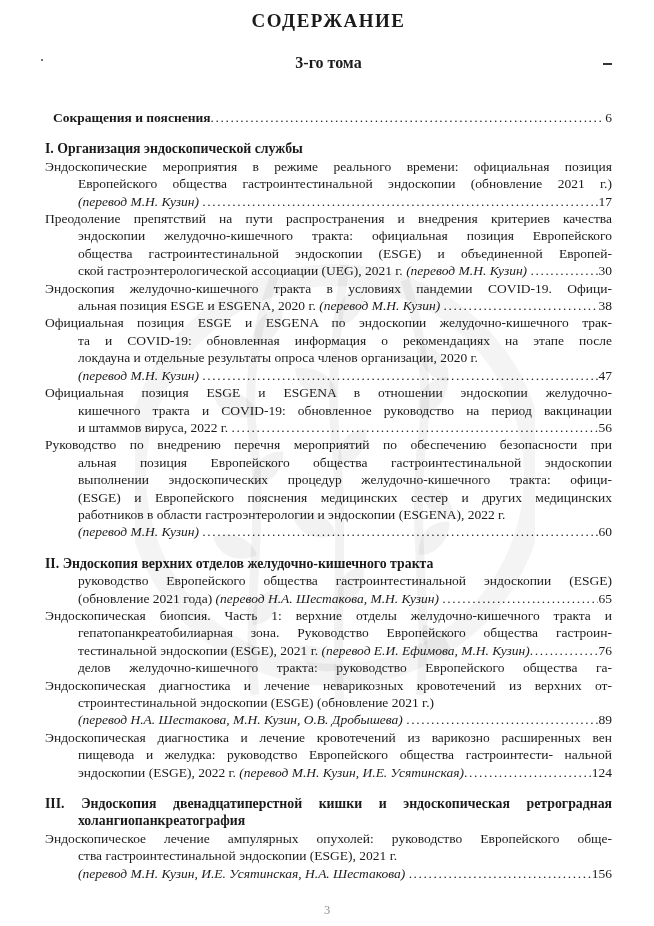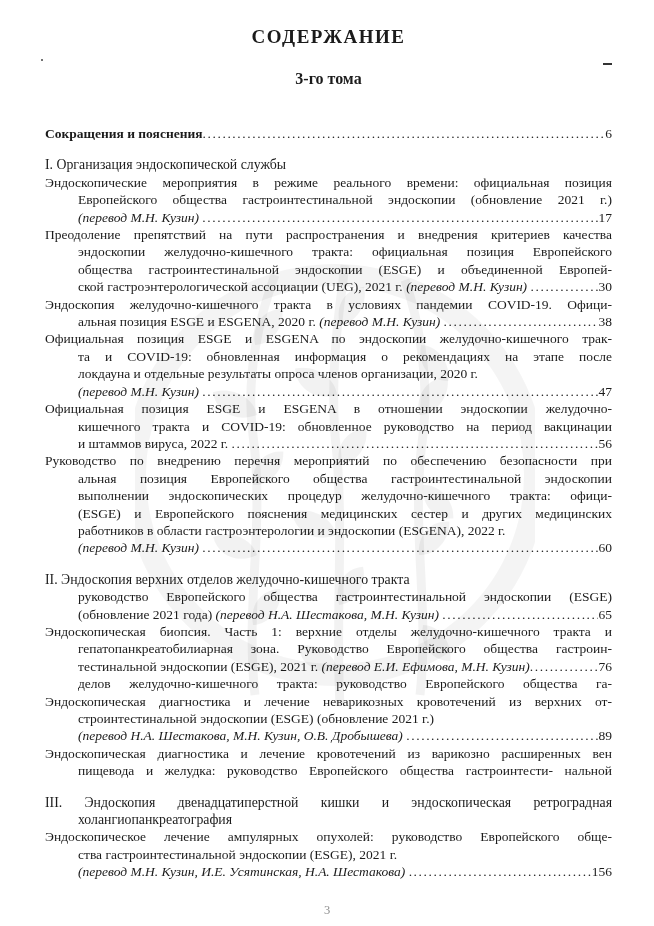--- a/index.html
+++ b/index.html
@@ -1,29 +1,29 @@
 <!DOCTYPE html>
 <html><head>
 <meta charset="utf-8">
 <style>
   html,body{margin:0;padding:0;}
   .page{width:654px;height:926px;position:relative;background:#ffffff;color:#1b1b1b;
         font-family:"Liberation Serif","DejaVu Serif",serif;overflow:hidden;}
   .watermark{position:absolute;left:135px;top:225px;width:400px;height:500px;pointer-events:none;}
-  .content{position:absolute;left:45px;top:16px;width:567px;}
+  .content{position:absolute;left:45px;top:0;width:567px;}
   .title{margin-top:10px;text-align:center;font-weight:bold;font-size:19px;line-height:22px;letter-spacing:1.5px;}
   .subtitle{margin-top:22px;text-align:center;font-weight:bold;font-size:16px;line-height:18px;}
   .toc{margin-top:37px;font-size:13.5px;}
   .section{margin-top:14px;}
   .section:first-child{margin-top:0;}
   .line{line-height:17.4px;min-height:17.4px;}
   .line.ind{padding-left:33px;}
   .line.just{text-align:justify;text-align-last:justify;}
-  .line.hd .seg{font-weight:normal;font-size:13.8px;}
-  .seg.b{font-weight:bold;}
+  .line.hd .seg{font-weight:bold;font-size:13.8px;}
+  .seg.b{font-weight:bold;margin-left:8px;}
   .seg.it{font-style:italic;}
   .line.final{display:flex;align-items:baseline;}
   .line.final .seg{white-space:pre;flex:0 0 auto;}
   .leader{flex:1 1 auto;overflow:hidden;white-space:nowrap;letter-spacing:1.6px;color:#262626;min-width:8px;}
   .leader::before{content:"................................................................................................................................................................";}
   .pg{flex:0 0 auto;margin-left:1px;}
   .footer-page{position:absolute;left:0;right:0;bottom:8px;text-align:center;color:#8d8d8d;font-size:12.5px;font-family:"Liberation Serif",serif;}
   .art-dot{position:absolute;left:41px;top:59px;width:2px;height:2px;background:#444;border-radius:50%;}
   .art-dash{position:absolute;left:603px;top:63px;width:9px;height:2px;background:#333;}
 </style>
@@ -168,20 +168,26 @@
             <div class="line ind"><span class="seg">строинтестинальной эндоскопии (ESGE) (обновление 2021 г.)</span></div>
             <div class="line ind final">
               <span class="seg it">(перевод Н.А. Шестакова, М.Н. Кузин, О.В. Дробышева) </span>
               <span class="leader"></span>
               <span class="pg">89</span>
             </div>
           </div>
           <div class="entry">
             <div class="line just"><span class="seg">Эндоскопическая диагностика и лечение кровотечений из варикозно расширенных вен</span></div>
             <div class="line ind just"><span class="seg">пищевода и желудка: руководство Европейского общества гастроинтести- нальной</span></div>
+            <div class="line ind final">
+              <span class="seg">эндоскопии (ESGE), 2022 г. </span>
+              <span class="seg it">(перевод М.Н. Кузин, И.Е. Усятинская)</span>
+              <span class="leader"></span>
+              <span class="pg">124</span>
+            </div>
           </div>
         </section>
         <section class="section">
           <div class="line just hd"><span class="seg">III. Эндоскопия двенадцатиперстной кишки и эндоскопическая ретроградная</span></div>
           <div class="line ind hd"><span class="seg">холангиопанкреатография</span></div>
           <div class="entry">
             <div class="line just"><span class="seg">Эндоскопическое лечение ампулярных опухолей: руководство Европейского обще-</span></div>
             <div class="line ind"><span class="seg">ства гастроинтестинальной эндоскопии (ESGE), 2021 г.</span></div>
             <div class="line ind final">
               <span class="seg it">(перевод М.Н. Кузин, И.Е. Усятинская, Н.А. Шестакова) </span>

